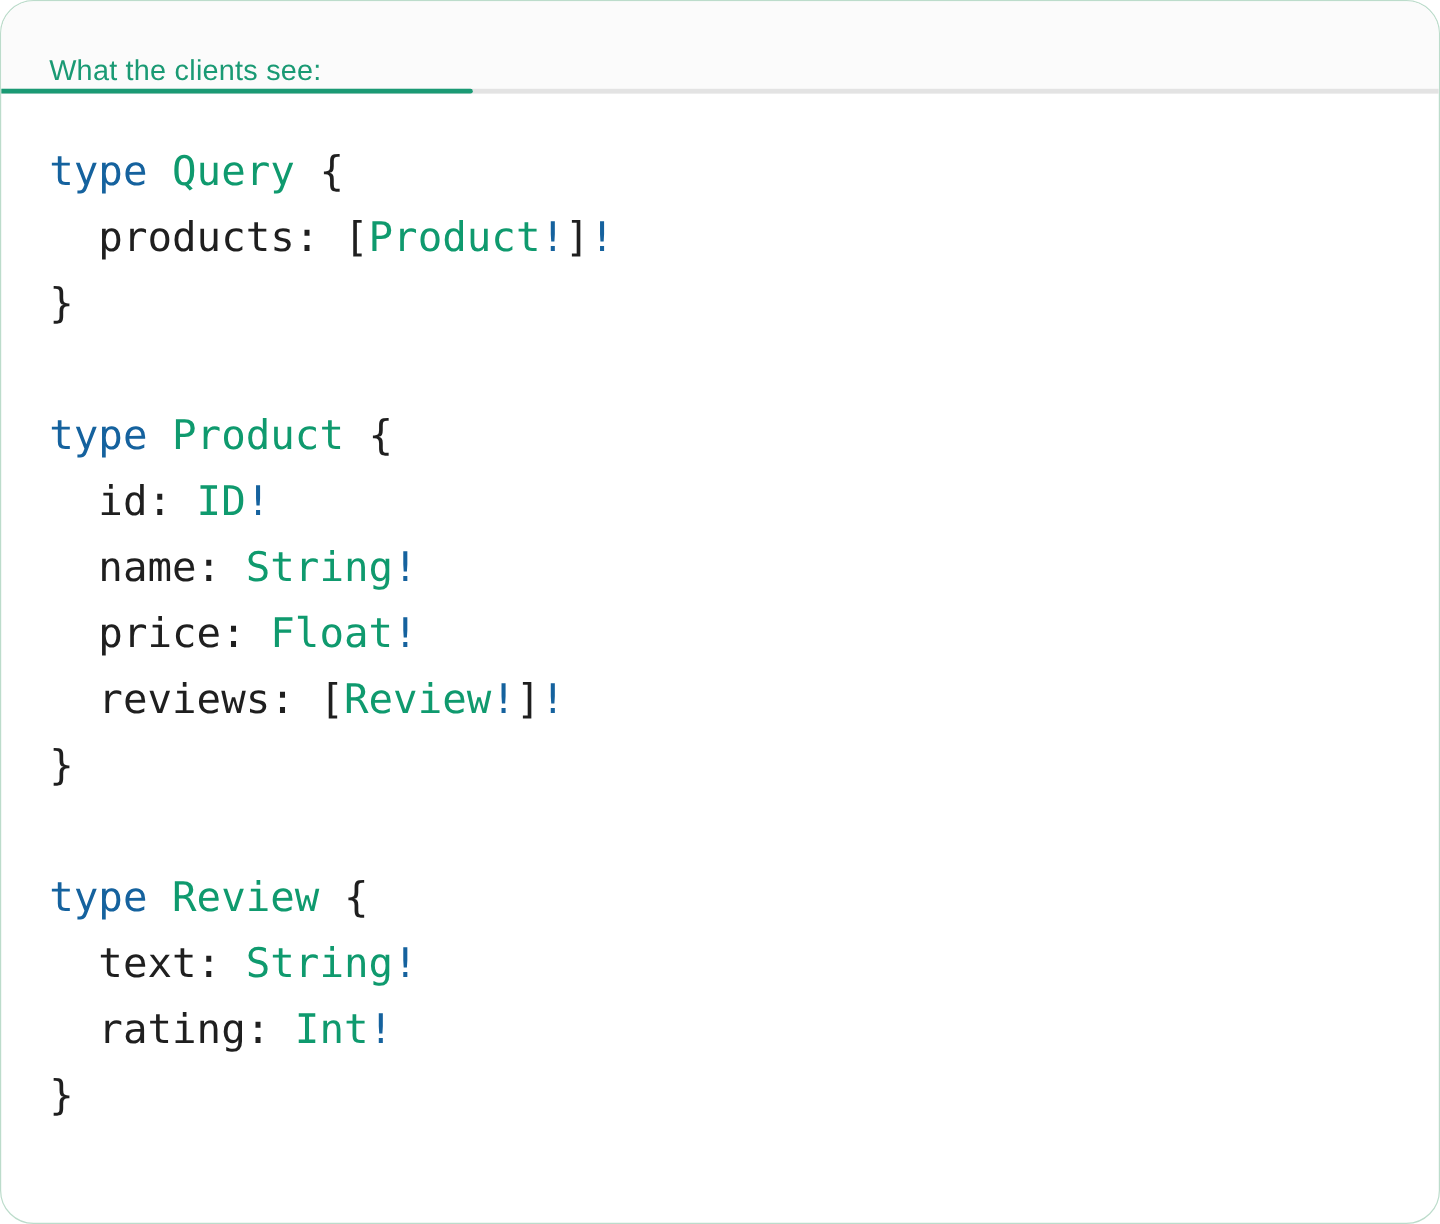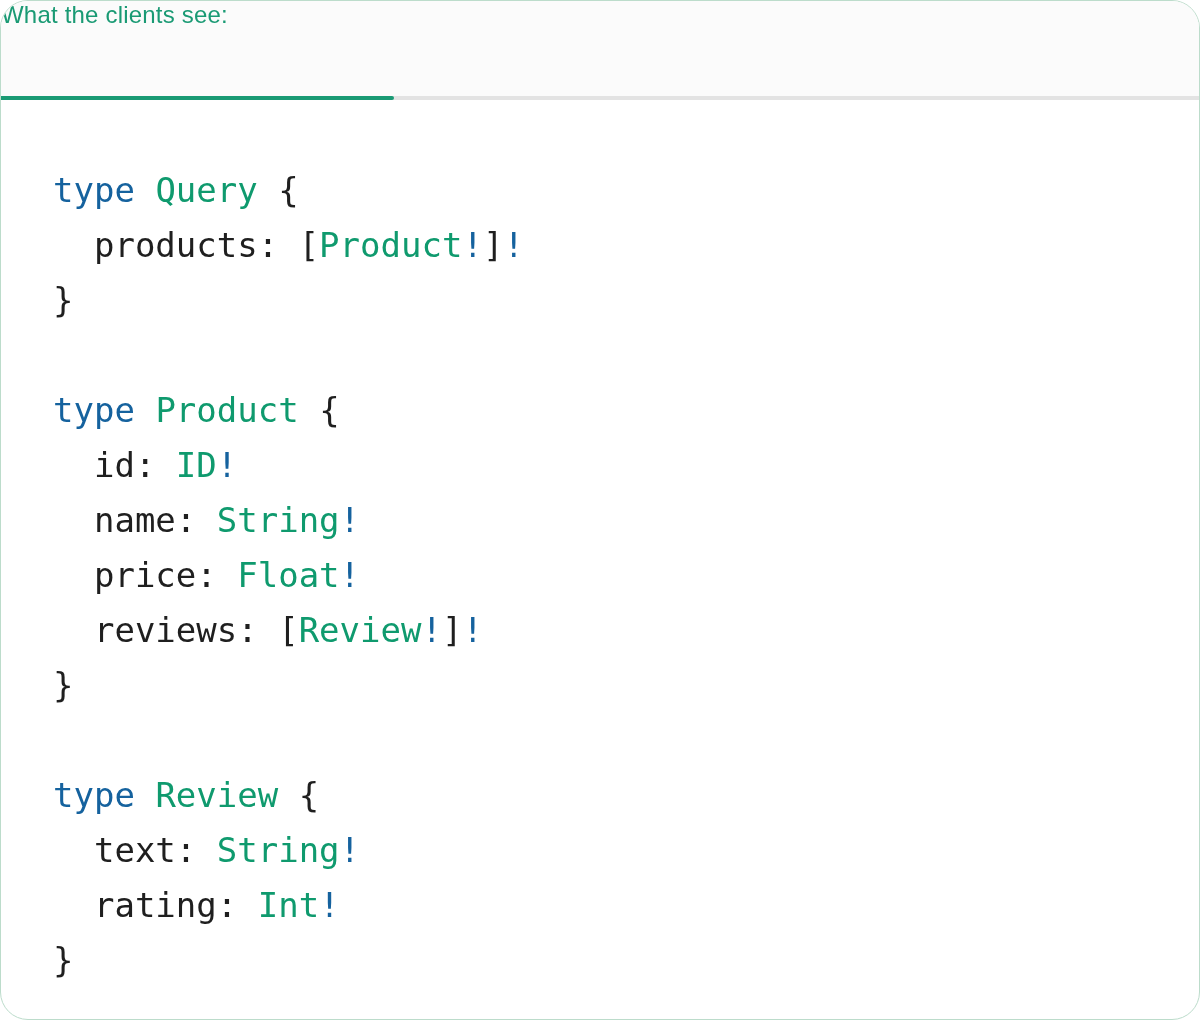--- a/index.html
+++ b/index.html
@@ -17,46 +17,47 @@
     background: var(--card-bg, #ffffff);
     border: 1.5px solid var(--card-border, #bcdccb);
     border-radius: 28px;
     overflow: hidden;
     display: flex;
     flex-direction: column;
   }
   .tab-bar {
     position: relative;
     box-sizing: border-box;
-    height: 99px;
+    height: 77px;
     flex: 0 0 auto;
     background: var(--tab-bg, #fbfbfb);
     border-bottom: 4px solid var(--divider, #e3e3e3);
     display: flex;
-    align-items: flex-start;
+    align-items: flex-end;
+    padding-left: 40px;
   }
   .tab-label {
     color: var(--accent, #1a9a74);
     font-size: 24px;
     font-weight: 500;
     letter-spacing: 0.2px;
     cursor: pointer;
   }
   .tab-underline {
     position: absolute;
     left: 0;
     bottom: -4px;
     width: 393px;
     height: 4px;
     background: var(--accent, #1a9a74);
     border-radius: 0 2px 2px 0;
   }
   .code {
-    margin: 12px;
-    padding: 51px 40px 20px 40px;
+    margin: 0;
+    padding: 38px 40px 20px 40px;
     font-family: "DejaVu Sans Mono", monospace;
     font-size: 34px;
     line-height: 55px;
     white-space: pre;
     color: var(--pln, #1f1f1f);
   }
   .code-line {
     height: 55px;
   }
   .tk-kw   { color: var(--kw, #15629e); }

